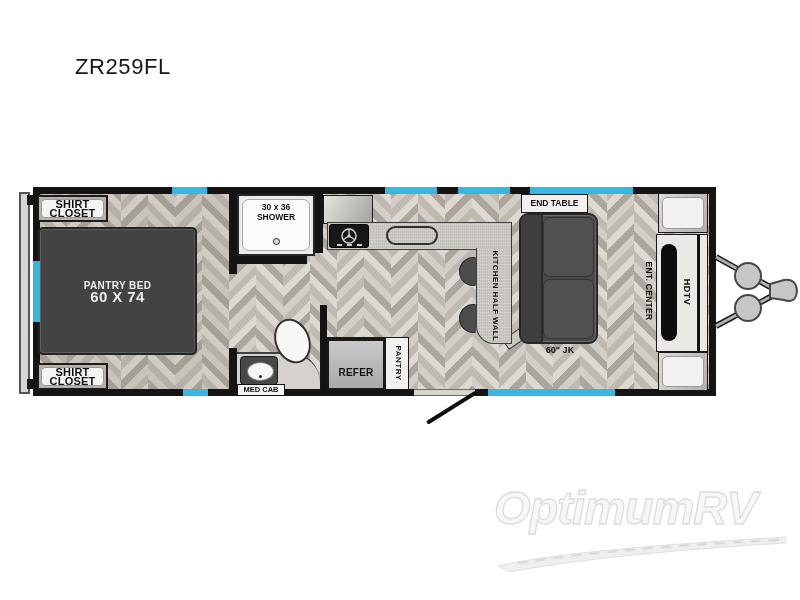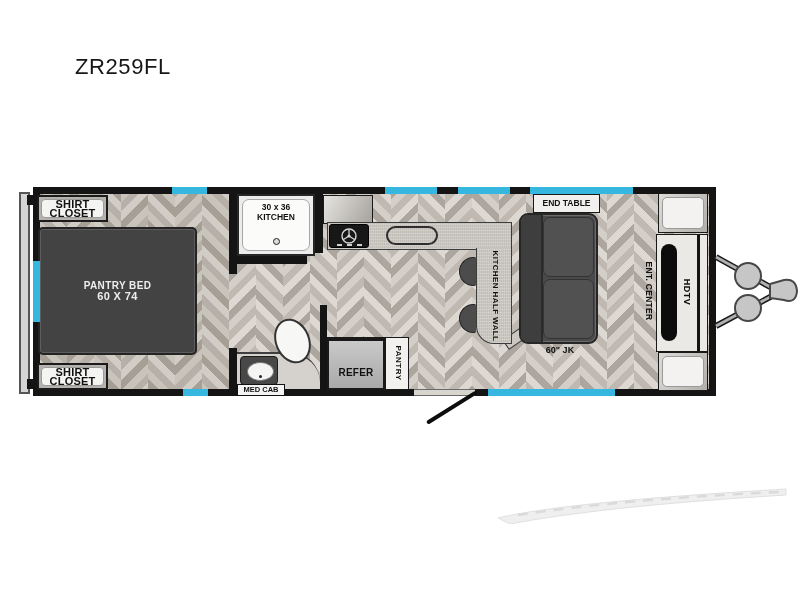--- a/index.html
+++ b/index.html
@@ -53,21 +53,21 @@
   .stub-t{top:195px;} .stub-b{top:379px;}
   .closet{left:37px;width:71px;height:27px;background:#b6b3ae;border:2px solid #1b1b1b;box-sizing:border-box;z-index:4;}
   .closet-t{top:195px;} .closet-b{top:363px;}
   .closet-panel{position:absolute;inset:2px;background:#f4f4f2;border:1px solid #9a9a9a;border-radius:4px;
                 display:flex;flex-direction:column;justify-content:center;}
   .closet-panel .lbl{font-size:11px;line-height:8.5px;letter-spacing:.2px;}
   .bed{left:38px;top:227px;width:159px;height:128px;background:#434343;border:2px solid #242424;border-radius:5px;
        box-sizing:border-box;box-shadow:inset 0 0 0 1px #5d5d5d;z-index:3;
        display:flex;flex-direction:column;justify-content:center;}
   .bed .lbl{color:#ededed;font-size:10px;line-height:11px;letter-spacing:.4px;}
-  .bed .lbl.small{font-size:11px;}
+  .bed .lbl.small{font-size:15px;}
 
   
   .shower{left:237px;top:194px;width:78px;height:62px;background:#ececec;border:2px solid #262626;box-sizing:border-box;z-index:3;}
   .shower-pan{position:absolute;inset:3px;background:#fbfbfa;border:1px solid #a8a8a8;border-radius:7px;}
   .shower .lbl{position:absolute;left:0;right:0;top:3px;font-size:8.5px;line-height:9.5px;}
   .drain{position:absolute;left:50%;bottom:5px;width:5px;height:5px;margin-left:-3px;border:1.5px solid #222;border-radius:50%;background:#ddd;}
   .toilet{left:275px;top:318px;width:35px;height:46px;background:#f7f7f5;border:2.5px solid #333;border-radius:50%;
           box-sizing:border-box;transform:rotate(-22deg);z-index:4;}
   .bath-counter{left:237px;top:352px;width:83px;height:37px;background:#d5d2cd;border-top:2px solid #3f3f3f;
                 border-top-right-radius:30px;box-sizing:border-box;z-index:3;}
@@ -98,21 +98,21 @@
   .knob{position:absolute;bottom:1px;width:5px;height:2px;background:#cfcfcf;}
   .k1{left:7px;} .k2{left:17px;} .k3{left:27px;}
   .ksink{left:386px;top:226px;width:52px;height:19px;border:2px solid #2e2e2e;border-radius:10px;box-sizing:border-box;z-index:4;}
   .khw-label{left:434px;top:290px;width:120px;height:12px;transform:rotate(90deg);z-index:5;}
   .khw-label .lbl{font-size:8px;letter-spacing:.4px;display:block;}
   .stool{left:459px;width:17px;height:29px;background:#4c4c4c;border:1.5px solid #242424;border-right:none;
          border-radius:15px 2px 2px 15px;box-sizing:border-box;z-index:3;}
   .stool1{top:257px;} .stool2{top:304px;}
 
   
-  .end-table{left:521px;top:194px;width:67px;height:19px;background:#f1f0ee;border:1.5px solid #191919;box-sizing:border-box;z-index:3;margin-left:12px;}
+  .end-table{left:521px;top:194px;width:67px;height:19px;background:#f1f0ee;border:1.5px solid #191919;box-sizing:border-box;z-index:3;}
   .end-table .lbl{font-size:8.5px;line-height:16px;display:block;}
   .sofa{left:519px;top:213px;width:79px;height:131px;background:#4a4a4a;border:2px solid #262626;border-radius:9px;
         box-sizing:border-box;box-shadow:inset 0 0 0 1px #6b6b6b;z-index:3;}
   .sofa-back{position:absolute;left:0;top:0;bottom:0;width:20px;background:#3e3e3e;border-right:2px solid #2b2b2b;
              border-radius:7px 0 0 7px;}
   .cushion{position:absolute;left:22px;width:51px;height:60px;background:#515151;border:1.5px solid #333;border-radius:7px;box-sizing:border-box;}
   .cu1{top:2px;} .cu2{top:64px;}
   .sofa-label{left:530px;top:345px;width:60px;z-index:5;}
   .sofa-label .lbl{font-size:9px;display:block;}
   .entcenter-label{left:611px;top:285px;width:74px;height:12px;transform:rotate(90deg);z-index:5;}
@@ -174,21 +174,21 @@
   </div>
   <div class="abs bed">
     <span class="lbl">PANTRY BED</span>
     <span class="lbl small">60 X 74</span>
   </div>
 
   <div class="abs shower">
     <div class="shower-pan">
       <div class="lbl">
         <span>30 x 36</span><br>
-        <span>KITCHEN</span>
+        <span>SHOWER</span>
       </div>
       <div class="drain"></div>
     </div>
   </div>
   <div class="abs toilet"></div>
   <div class="abs bath-counter"></div>
   <div class="abs medcab">
     <div class="medcab-oval">
       <div class="medcab-dot"></div>
     </div>
@@ -278,19 +278,20 @@
     <line x1="10" y1="17" x2="66" y2="48" stroke="#1a1a1a" stroke-width="6"></line>
     <line x1="10" y1="86" x2="66" y2="56" stroke="#1a1a1a" stroke-width="6"></line>
     <line x1="10" y1="17" x2="66" y2="48" stroke="#b0b0b0" stroke-width="3"></line>
     <line x1="10" y1="86" x2="66" y2="56" stroke="#b0b0b0" stroke-width="3"></line>
     <circle cx="42" cy="36" r="13" fill="#c6c6c6" stroke="#474747" stroke-width="2"></circle>
     <circle cx="42" cy="68" r="13" fill="#c6c6c6" stroke="#474747" stroke-width="2"></circle>
     <path d="M64,44 L78,40 Q90,38 91,51 Q90,64 78,60 L64,58 Z" fill="#c6c6c6" stroke="#474747" stroke-width="2"></path>
   </svg>
 
   <div class="abs watermark">
+    <div class="wm-text">OptimumRV</div>
     <svg width="300" height="40" viewBox="0 0 300 40">
       <path d="M4,34 Q70,18 292,5 L292,11 Q110,22 16,40 Z" fill="#efefef" stroke="#e0e0e0" stroke-width="1"></path>
       <path d="M24,31 Q130,15 286,8" fill="none" stroke="#dadada" stroke-width="2.4" stroke-dasharray="10 8"></path>
     </svg>
   </div>
 
 </div>
 
 </body></html>

